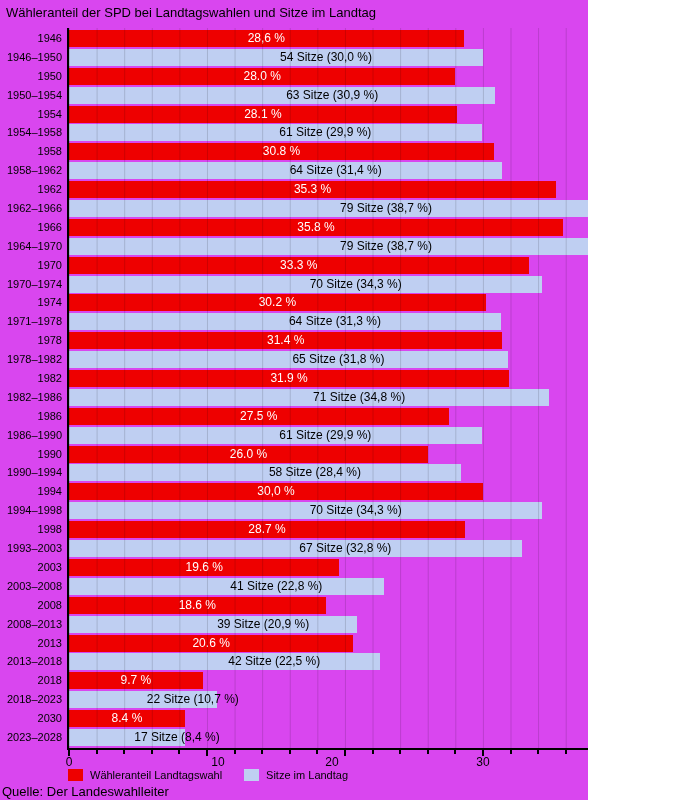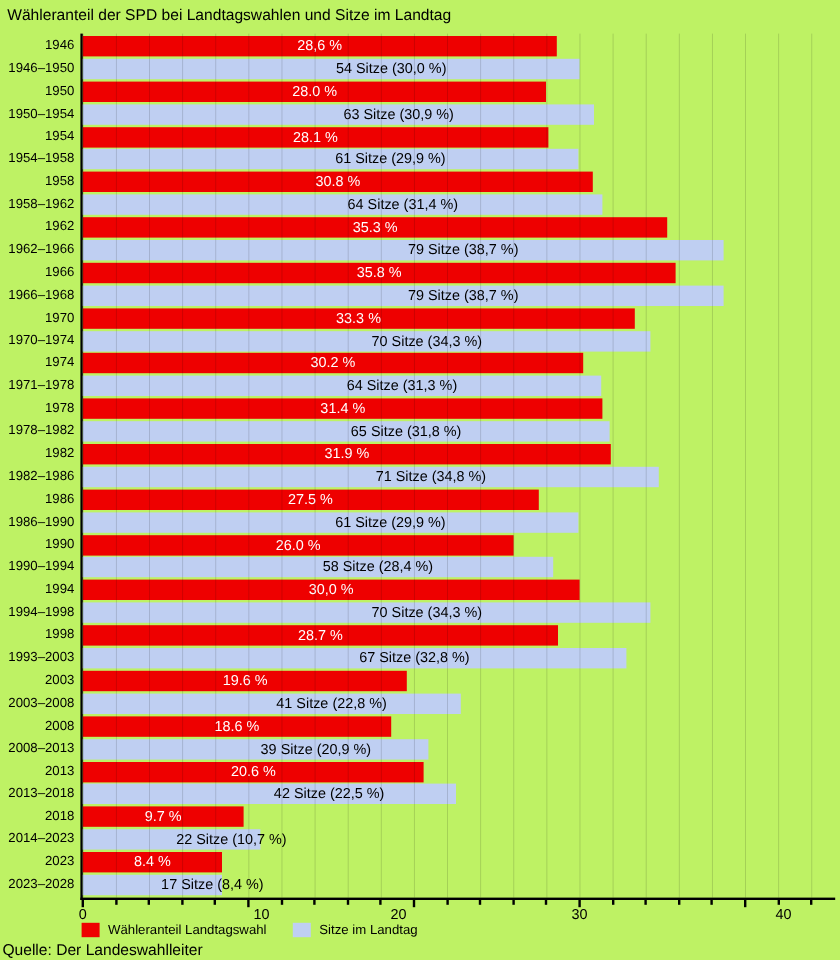--- a/index.html
+++ b/index.html
@@ -1,17 +1,17 @@
 <!DOCTYPE html>
 <html style="--c-vote: #ee0000; --c-seats: #bfcff2; --c-vote-text: #ffffff; --c-seats-text: #000000; --c-axis: #000000;"><head>
 <meta charset="utf-8">
 <style>
   html,body{margin:0;padding:0;background:#fff;}
   #stage{
-    position:relative;width:700px;height:800px;background:#bef264;
+    position:relative;width:588px;height:800px;background:#d946ef;
     font-family:"Liberation Sans","DejaVu Sans",sans-serif;color:#000;overflow:hidden;text-align:right;
   }
   #chart-title{position:absolute;left:6px;top:5px;font-size:13px;white-space:nowrap;}
   #plot{
     position:absolute;left:67px;top:28px;width:627px;height:720px;
     border-left:2px solid var(--c-axis,#000);border-bottom:2px solid var(--c-axis,#000);
   }
   #rows{position:absolute;left:0;top:2px;width:100%;}
   .row{position:relative;height:18.9px;}
   .ylabel{
@@ -116,21 +116,21 @@
             <span class="bar-label">79 Sitze (38,7 %)</span>
           </div>
         </div>
         <div class="row">
           <span class="ylabel">1966</span>
           <div class="bar vote" style="width: 494.04px;">
             <span class="bar-label">35.8 %</span>
           </div>
         </div>
         <div class="row">
-          <span class="ylabel">1966–1968</span>
+          <span class="ylabel">1964–1970</span>
           <div class="bar seats" style="width: 534.06px;">
             <span class="bar-label">79 Sitze (38,7 %)</span>
           </div>
         </div>
         <div class="row">
           <span class="ylabel">1970</span>
           <div class="bar vote" style="width: 459.54px;">
             <span class="bar-label">33.3 %</span>
           </div>
         </div>
@@ -260,27 +260,27 @@
             <span class="bar-label">42 Sitze (22,5 %)</span>
           </div>
         </div>
         <div class="row">
           <span class="ylabel">2018</span>
           <div class="bar vote" style="width: 133.86px;">
             <span class="bar-label">9.7 %</span>
           </div>
         </div>
         <div class="row">
-          <span class="ylabel">2014–2023</span>
+          <span class="ylabel">2018–2023</span>
           <div class="bar seats" style="width: 147.66px;">
             <span class="bar-label">22 Sitze (10,7 %)</span>
           </div>
         </div>
         <div class="row">
-          <span class="ylabel">2023</span>
+          <span class="ylabel">2030</span>
           <div class="bar vote" style="width: 115.92px;">
             <span class="bar-label">8.4 %</span>
           </div>
         </div>
         <div class="row">
           <span class="ylabel">2023–2028</span>
           <div class="bar seats" style="width: 115.92px;">
             <span class="bar-label">17 Sitze (8,4 %)</span>
           </div>
         </div>

